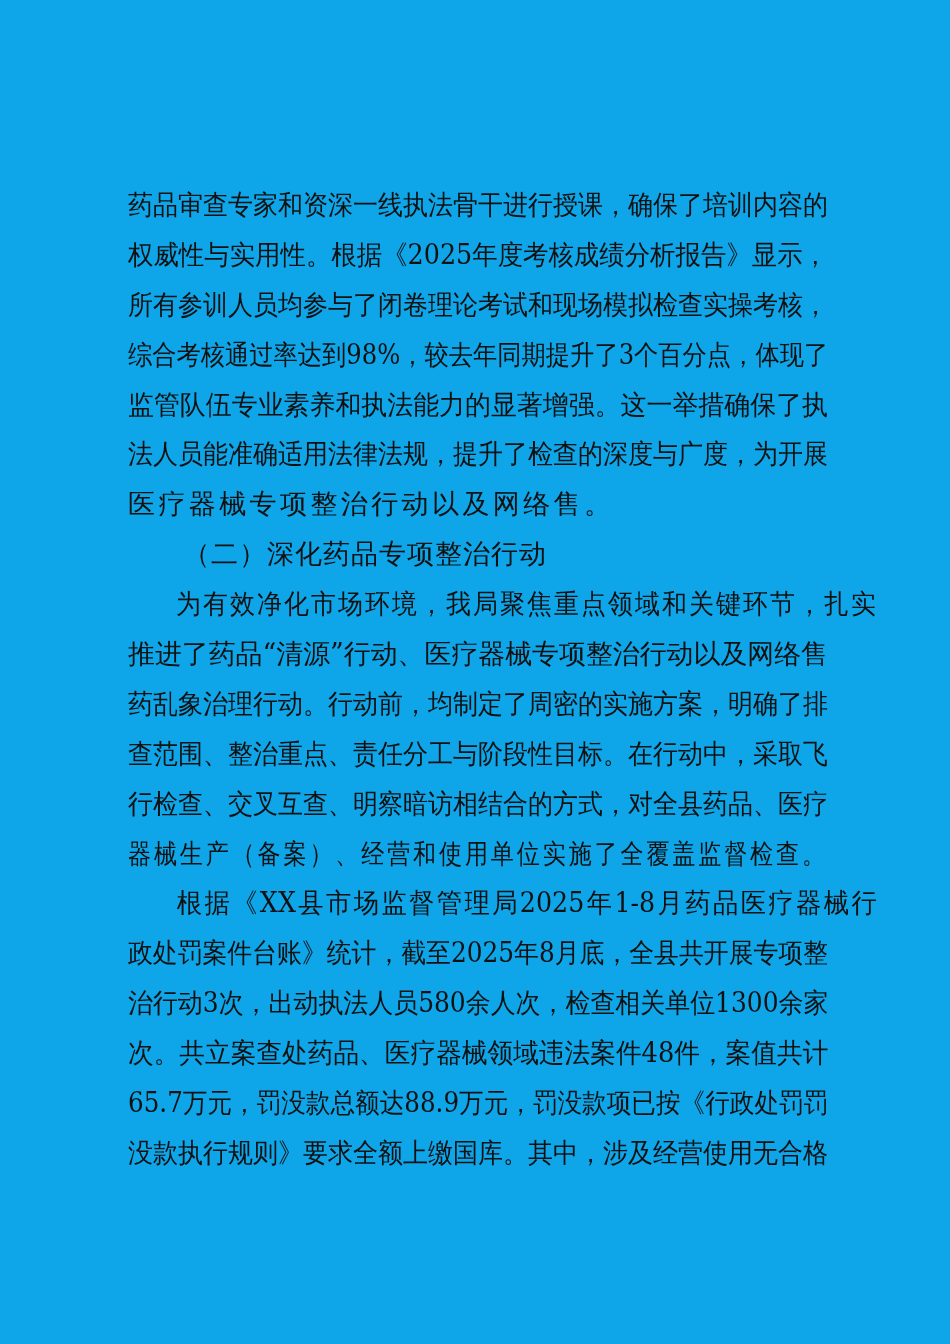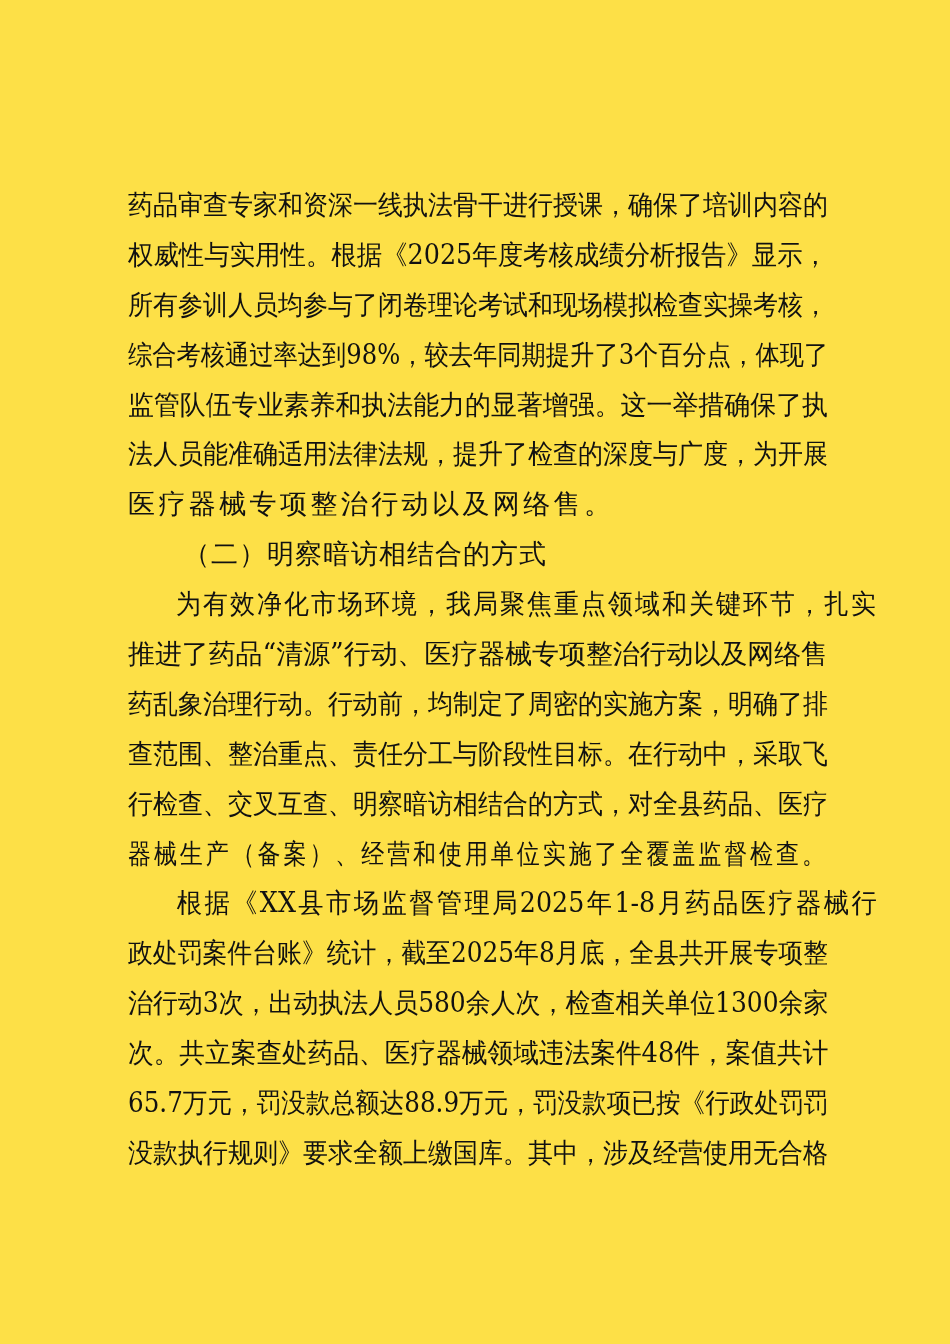--- a/index.html
+++ b/index.html
@@ -12,21 +12,21 @@
       height: 1344px;
       position: relative;
       overflow: hidden;
     }
     .page {
       position: absolute;
       left: 0;
       top: 0;
       width: 950px;
       height: 1344px;
-      background: #fde047;
+      background: #0ea5e9;
     }
     .text-block {
       position: absolute;
       left: 128px;
       top: 180px;
       width: 700px;
     }
     .line {
       position: relative;
       height: 49.9px;
@@ -59,21 +59,21 @@
   <div class="text-block">
 
     <div class="line" style="transform: scaleX(0.925926); width: 756px;">药品审查专家和资深一线执法骨干进行授课，确保了培训内容的</div>
     <div class="line" style="transform: scaleX(0.94086); width: 744px;">权威性与实用性。根据《2025年度考核成绩分析报告》显示，</div>
     <div class="line" style="transform: scaleX(0.925926); width: 756px;">所有参训人员均参与了闭卷理论考试和现场模拟检查实操考核，</div>
     <div class="line" style="transform: scaleX(0.898588); width: 779px;">综合考核通过率达到98%，较去年同期提升了3个百分点，体现了</div>
     <div class="line" style="transform: scaleX(0.960219); width: 729px;">监管队伍专业素养和执法能力的显著增强。这一举措确保了执</div>
     <div class="line" style="transform: scaleX(0.925926); width: 756px;">法人员能准确适用法律法规，提升了检查的深度与广度，为开展</div>
     <div class="line last">医疗器械专项整治行动以及网络售。</div>
 
-    <div class="line heading">（二）明察暗访相结合的方式</div>
+    <div class="line heading">（二）深化药品专项整治行动</div>
 
     <div class="line indent" style="transform: scaleX(0.923077); width: 758.333px;">为有效净化市场环境，我局聚焦重点领域和关键环节，扎实</div>
     <div class="line" style="transform: scaleX(0.995733); width: 703px;">推进了药品“清源”行动、医疗器械专项整治行动以及网络售</div>
     <div class="line" style="transform: scaleX(0.925926); width: 756px;">药乱象治理行动。行动前，均制定了周密的实施方案，明确了排</div>
     <div class="line" style="transform: scaleX(0.925926); width: 756px;">查范围、整治重点、责任分工与阶段性目标。在行动中，采取飞</div>
     <div class="line" style="transform: scaleX(0.925926); width: 756px;">行检查、交叉互查、明察暗访相结合的方式，对全县药品、医疗</div>
     <div class="line last" style="transform: scaleX(0.852619); width: 821px;">器械生产（备案）、经营和使用单位实施了全覆盖监督检查。</div>
 
     <div class="line indent" style="transform: scaleX(0.937771); width: 746.451px;">根据《XX县市场监督管理局2025年1-8月药品医疗器械行</div>
     <div class="line" style="transform: scaleX(0.919842); width: 761px;">政处罚案件台账》统计，截至2025年8月底，全县共开展专项整</div>

